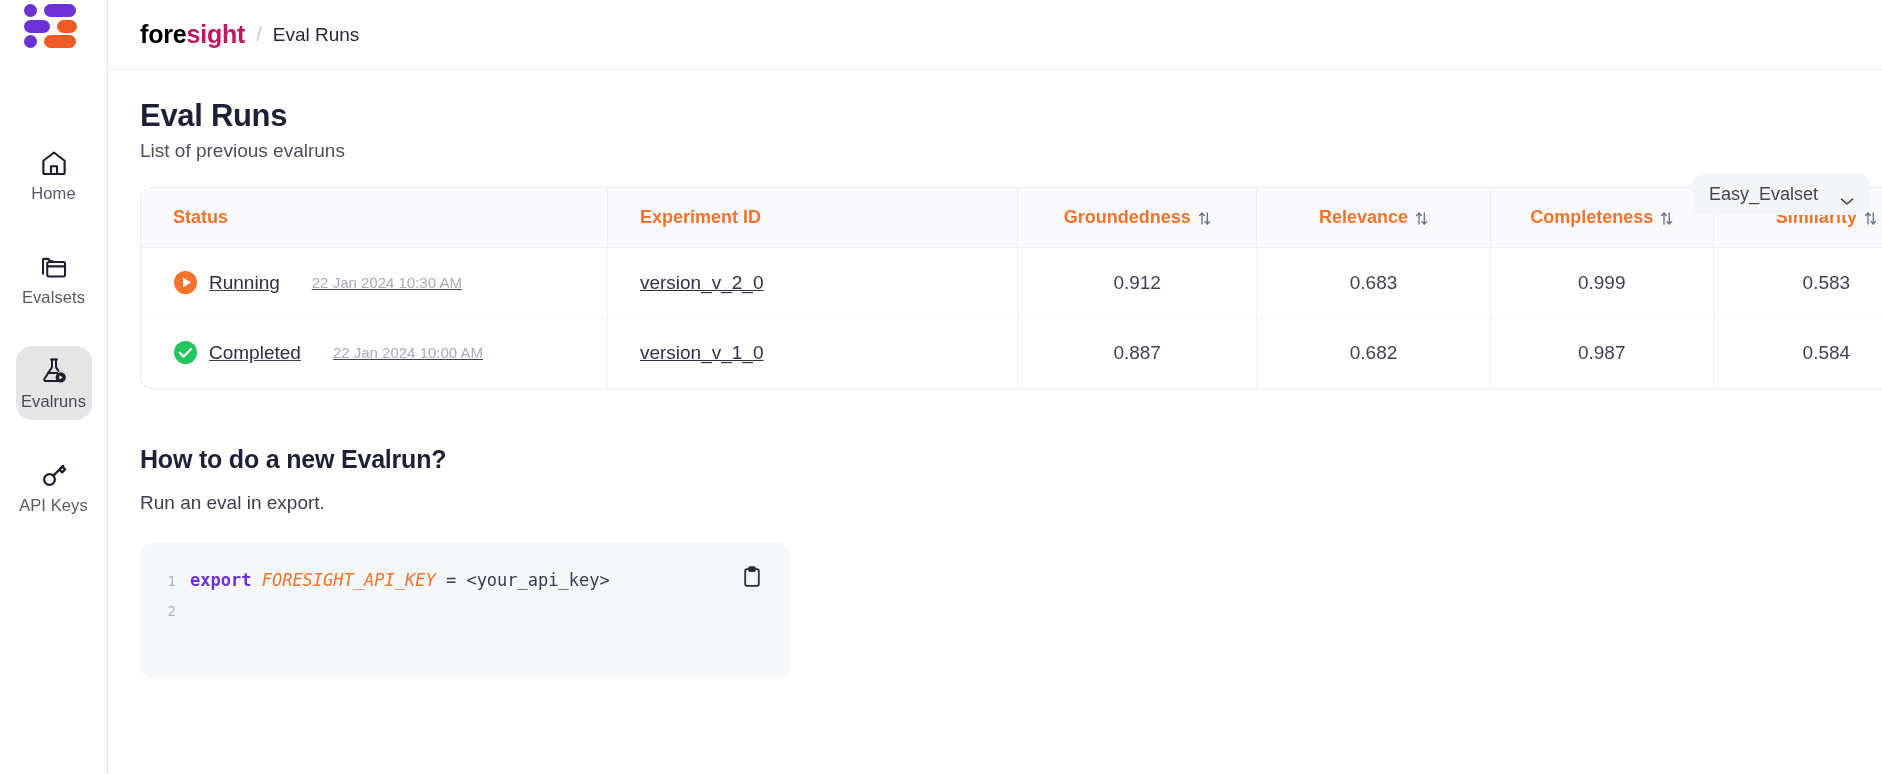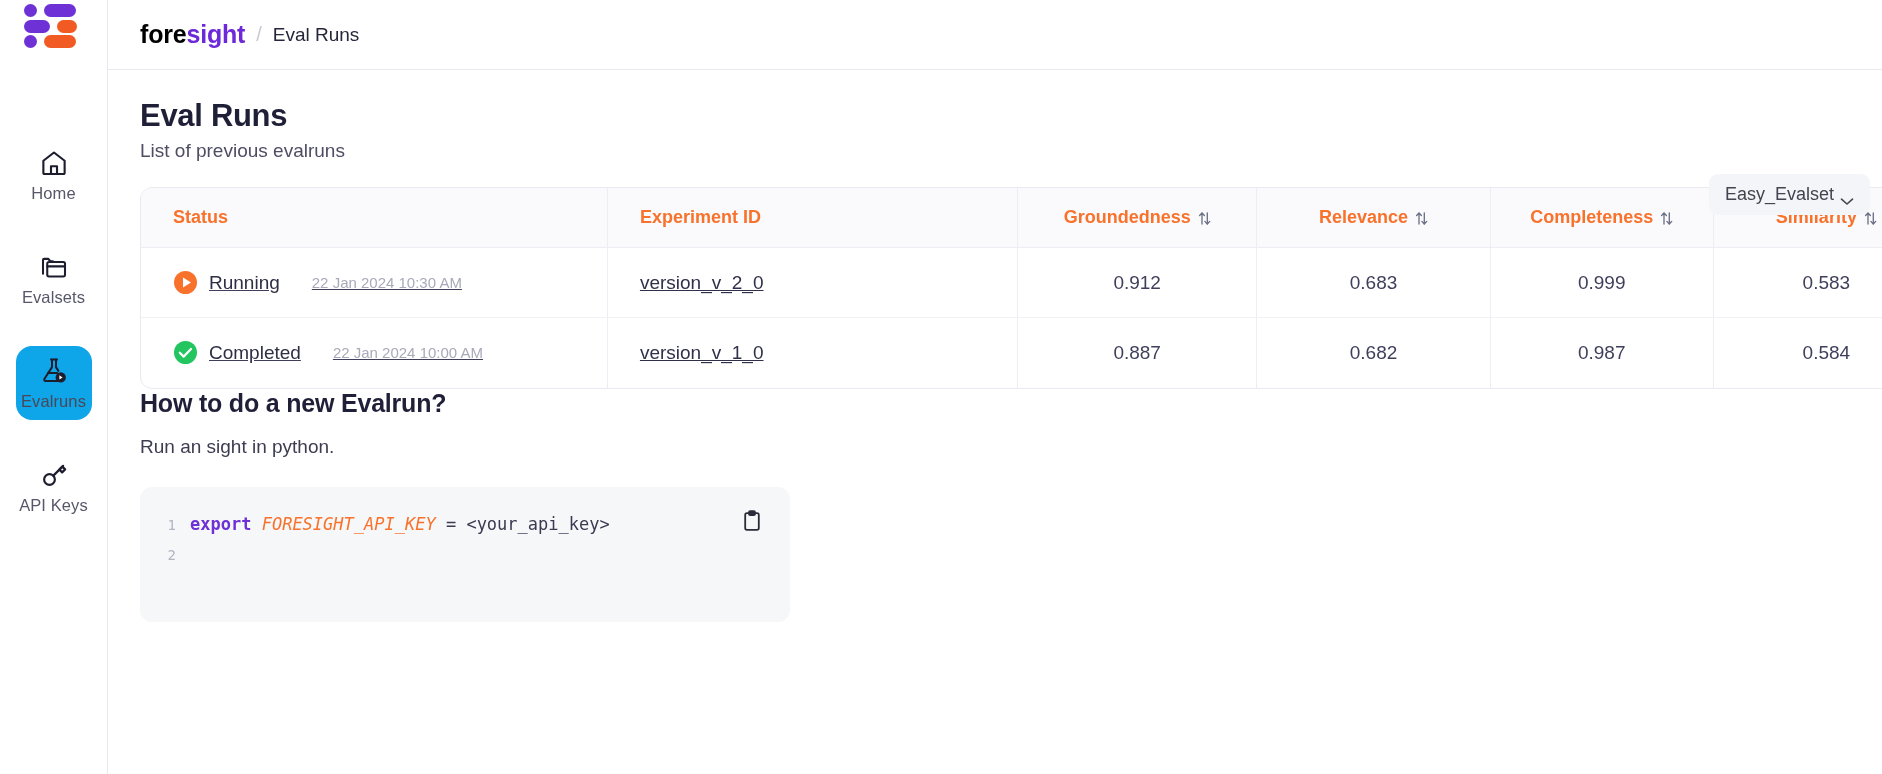--- a/index.html
+++ b/index.html
@@ -42,21 +42,21 @@
     width: 76px;
     height: 74px;
     border-radius: 16px;
     display: flex;
     flex-direction: column;
     align-items: center;
     justify-content: center;
     gap: 6px;
     cursor: pointer;
   }
-  .nav-item.active { background: #0ea5e9; }
+  .nav-item.active { background: #e5e5e5; }
   .nav-label {
     font-size: 16.5px;
     color: #585769;
     letter-spacing: .1px;
   }
   .nav-item.active .nav-label { color: #4a4857; }
   .nav-icon { width: 30px; height: 30px; display: block; }
 
   
   .main { flex: 1; height: 774px; position: relative; overflow: hidden; }
@@ -64,21 +64,21 @@
   .topbar {
     height: 70px;
     border-bottom: 1px solid #e8e8ee;
     display: flex;
     align-items: center;
     padding-left: 32px;
     gap: 11px;
   }
   .brand { font-size: 25px; font-weight: 600; letter-spacing: -.2px; }
   .brand .fore { color: #000000; }
-  .brand .sight { color: #6d28d9; }
+  .brand .sight { color: #be185d; }
   .crumb-sep { color: #c9c9d4; font-size: 20px; font-weight: 300; }
   .crumb-current { color: #26263b; font-size: 19px; }
 
   .content { padding: 28px 0 0 32px; position: relative; }
 
   .page-title {
     font-size: 31px;
     font-weight: 700;
     color: #1f1f38;
     letter-spacing: -.3px;
@@ -91,21 +91,21 @@
 
   .evalset-select {
     position: absolute;
     top: 104px;
     right: 12px;
     background: #f4f5f8;
     border-radius: 9px;
     padding: 10px 16px;
     display: flex;
     align-items: center;
-    gap: 6px;
+    gap: 22px;
     font-size: 18px;
     color: #44434f;
     cursor: pointer;
   }
   .chev { width: 14px; height: 9px; display: block; }
 
   
   .table-wrap {
     margin-top: 25px;
     border: 1px solid #eaeaf0;
@@ -145,21 +145,21 @@
   td:last-child { border-right: none; }
   td.left { text-align: left; padding-left: 32px; text-decoration: underline; }
   .exp-id { font-size: 19px; color: #30304a; }
 
   .status-cell { display: flex; align-items: center; gap: 11px; }
   .status-ic { width: 25px; height: 25px; flex: 0 0 25px; display: block; }
   .status-label { font-size: 19px; color: #2e2e45; font-weight: 500; }
   .status-time { font-size: 15px; color: #a9a9ba; margin-left: 21px; }
 
   
-  .howto { }
+  .howto { margin-top: 56px; }
   .howto-title { font-size: 25px; font-weight: 700; color: #1f1f38; letter-spacing: -.2px; }
   .howto-sub { margin-top: 18px; font-size: 19px; color: #3d3c51; }
 
   .code-card {
     margin-top: 29px;
     width: 650px;
     background: #f6f7f9;
     border-radius: 12px;
     padding: 22px 0 0 0;
     position: relative;
@@ -401,21 +401,21 @@
               <td>0.682</td>
               <td>0.987</td>
               <td>0.584</td>
             </tr>
           </tbody>
         </table>
       </div>
 
       <div class="howto">
         <h2 class="howto-title">How to do a new Evalrun?</h2>
-        <p class="howto-sub">Run an sight in python.</p>
+        <p class="howto-sub">Run an eval in export.</p>
 
         <div class="code-card">
           <span class="copy-btn">
             <svg viewBox="0 0 24 24" width="24" height="24" fill="none" stroke="#2b2b3b" stroke-width="1.8" stroke-linecap="round" stroke-linejoin="round">
               <rect x="5.2" y="4.2" width="13.6" height="16.6" rx="1.8"></rect>
               <rect x="9" y="2.2" width="6" height="3.8" rx="1.1" fill="#2b2b3b"></rect>
             </svg>
           </span>
 
           <div class="code-line">

